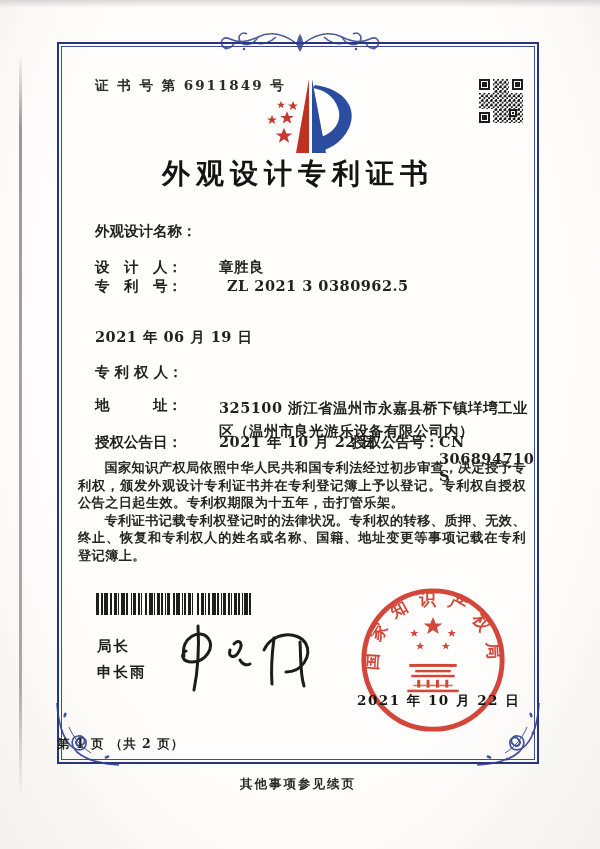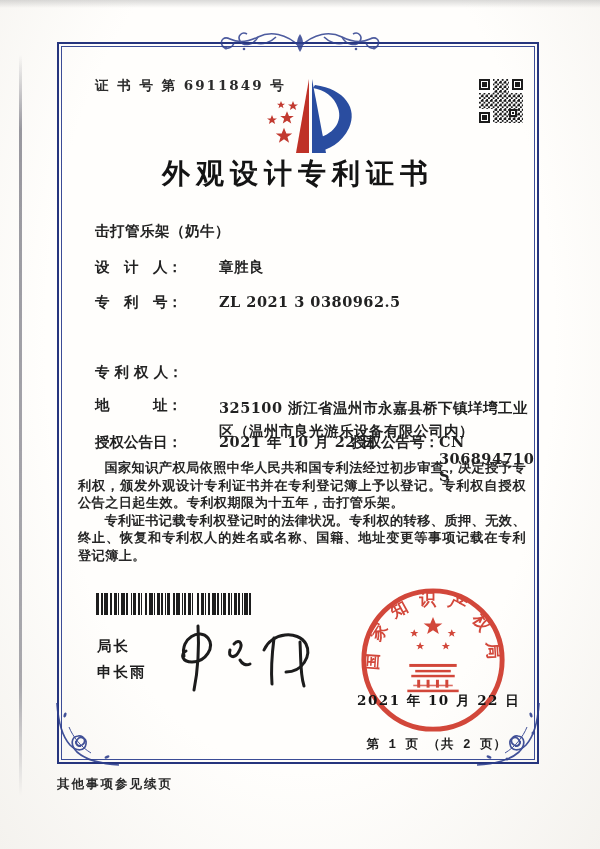--- a/index.html
+++ b/index.html
@@ -45,25 +45,25 @@
   .fvalue.wrap{max-width:322px; line-height:23px;}
   .grant-group2{position:absolute; left:257px; top:0; display:flex;}
   .grant-group2 .flabel{flex:0 0 auto; margin-right:0;}
   .paras{
     left:78px; top:459px; width:448px; text-align:justify;
     font-size:13.2px; font-weight:600; line-height:17.6px; letter-spacing:.4px; color:#262626;
   }
   .paras p{margin:0; text-indent:2em;}
   .sig-label{left:97px; font-size:14.5px; font-weight:700; letter-spacing:2px;}
   .page-indicator{
-    left:57px; top:736px; width:450px; text-align:right;
-    font-size:12.5px; font-weight:700; letter-spacing:1px;font-family:Liberation Mono, monospace;
+    left:57px; top:736px; width:450px; text-align:left;
+    font-size:12.5px; font-weight:700; letter-spacing:1px;
   }
   .footer-note{
-    left:57px; top:776px; width:482px; 
+    left:57px; top:776px; width:482px; text-align:center;
     font-size:12.5px; font-weight:700; letter-spacing:2px; color:#2a2a2a;
   }
   .date-line{
     left:357px; top:692px; font-size:13.5px; font-weight:700; letter-spacing:1.5px; color:#141414; z-index:5;
   }
   svg{display:block;}
   .seal-wrap{left:353px; top:580px; width:160px; height:160px; z-index:4; opacity:.92;}
 </style>
 </head>
 <body>
@@ -158,31 +158,32 @@
       <use href="#star" transform="translate(41,31) scale(0.50)"></use>
       <use href="#star" transform="translate(20,45) scale(0.50)"></use>
       <use href="#star" transform="translate(35,43) scale(0.68)"></use>
       <use href="#star" transform="translate(32,61) scale(0.82)"></use>
     </g>
   </svg>
 
   <div class="abs title">外观设计专利证书</div>
 
   <div class="abs field-row" style="top:222px;">
-    <span class="fvalue">击打管乐架（奶牛）</span>
+    <span class="flabel">外观设计名称：</span>
   </div>
   <div class="abs field-row" style="top:258px;">
     <span class="flabel">设　计　人：</span>
     <span class="fvalue">章胜良</span>
   </div>
-  <div class="abs field-row" style="top:293px;">
+  <div class="abs field-row" style="top:277px;gap:8px;">
     <span class="flabel">专　利　号：</span>
     <span class="fvalue">ZL 2021 3 0380962.5</span>
   </div>
   <div class="abs field-row" style="top:328px;">
+    <span class="fvalue">2021 年 06 月 19 日</span>
   </div>
   <div class="abs field-row" style="top:363px;">
     <span class="flabel">专 利 权 人：</span>
   </div>
   <div class="abs field-row" style="top:396px;">
     <span class="flabel">地　　　址：</span>
     <span class="fvalue wrap">325100 浙江省温州市永嘉县桥下镇垟塆工业区（温州市良光游乐设备有限公司内）</span>
   </div>
   <div class="abs field-row" style="top:433px; position:absolute;">
     <span class="flabel">授权公告日：</span>

